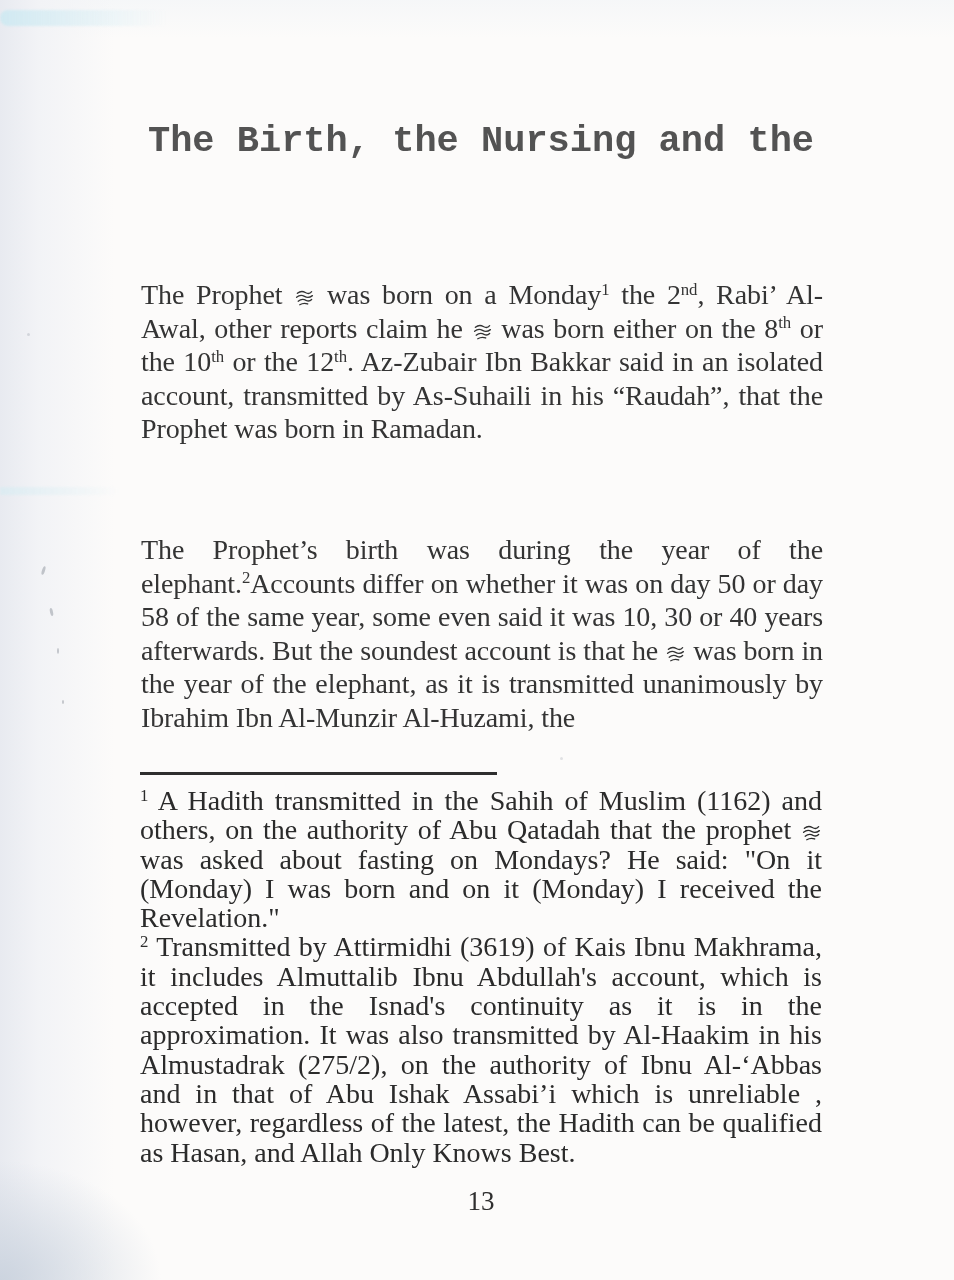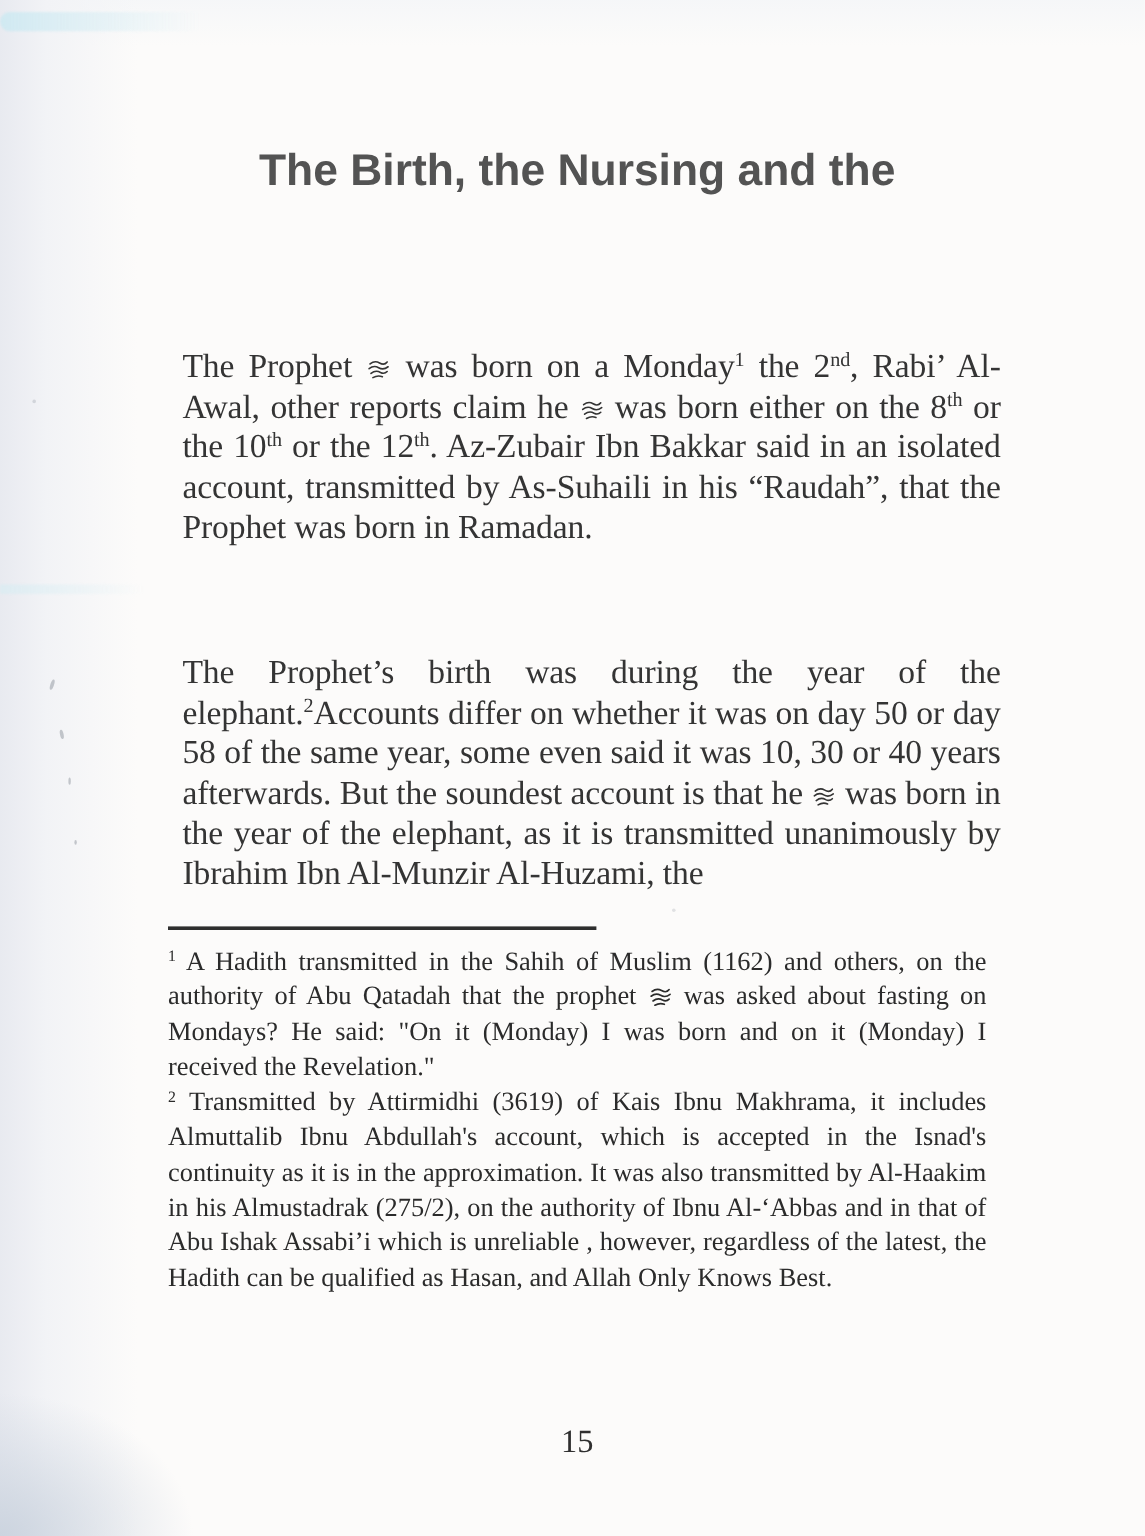--- a/index.html
+++ b/index.html
@@ -36,31 +36,31 @@
   .s4 { left: 62px; top: 700px; width: 2px; height: 4px; }
   .s5 { left: 27px; top: 333px; width: 3px; height: 3px; opacity: .6; }
   .s6 { left: 560px; top: 757px; width: 3px; height: 3px; opacity: .5; }
 
   .col { position: absolute; left: 140px; width: 682px; }
 
   .title {
     top: 116px;
     margin: 0;
     text-align: center;
-    font-family: Liberation Sans, sans-serif;
+    font-family: Liberation Mono, monospace;
     font-weight: bold;
     font-size: 37px;
     line-height: 51px;
     color: #535353;
     letter-spacing: 0px;
   }
   .title .tline { display: block; }
 
   .body-para {
-    margin: 12px;
+    margin: 1px;
     font-size: 28px;
     line-height: 33.5px;
     text-align: justify;
     color: #343434;
     letter-spacing: -0.1px;
   }
   .para-1 { top: 277px; }
   .para-2 { top: 532px; }
 
   sup {
@@ -74,21 +74,21 @@
   .saw { display: inline-block; color: inherit; margin: 0 1px; transform: translateY(1px); }
   .saw svg { display: inline-block; vertical-align: -2px; }
 
   .fn-rule {
     position: absolute; left: 140px; top: 772px;
     width: 357px; height: 0;
     border-top: 3px solid #2e2e2e;
   }
   .footnotes {
     top: 786px;
-    font-size: 22px;
+    font-size: 28px;
     line-height: 29.3px;
     text-align: justify;
     color: #2b2b2b;
   }
   .footnote { margin: 0; }
 
   .page-number {
     top: 1186px;
     text-align: center;
     font-size: 27px;
@@ -145,15 +145,15 @@
             <g fill="none" stroke="currentColor" stroke-width="1.7" stroke-linecap="round">
               <path d="M3 5 Q8 1 13 4 Q18 7 21 3"></path>
               <path d="M2 10 Q7 6 12 9 Q17 12 22 8"></path>
               <path d="M4 15 Q9 11 14 14 Q18 16 21 13"></path>
               <path d="M6 19.5 Q11 16.5 16 18.5"></path>
             </g>
           </svg></span> was asked about fasting on Mondays? He said: "On it (Monday) I was born and on it (Monday) I received the Revelation."</p>
     <p class="footnote"><sup>2</sup> Transmitted by Attirmidhi (3619) of Kais Ibnu Makhrama, it includes Almuttalib Ibnu Abdullah's account, which is accepted in the Isnad's continuity as it is in the approximation.  It was also transmitted by Al-Haakim in his Almustadrak (275/2), on the authority of Ibnu Al-‘Abbas and in that of Abu Ishak Assabi’i which is unreliable , however, regardless of the latest, the Hadith can be qualified as Hasan, and Allah Only Knows Best.</p>
   </div>
 
-  <div class="page-number col">15</div>
+  <div class="page-number col">13</div>
 
 </div>
 
 </body></html>

